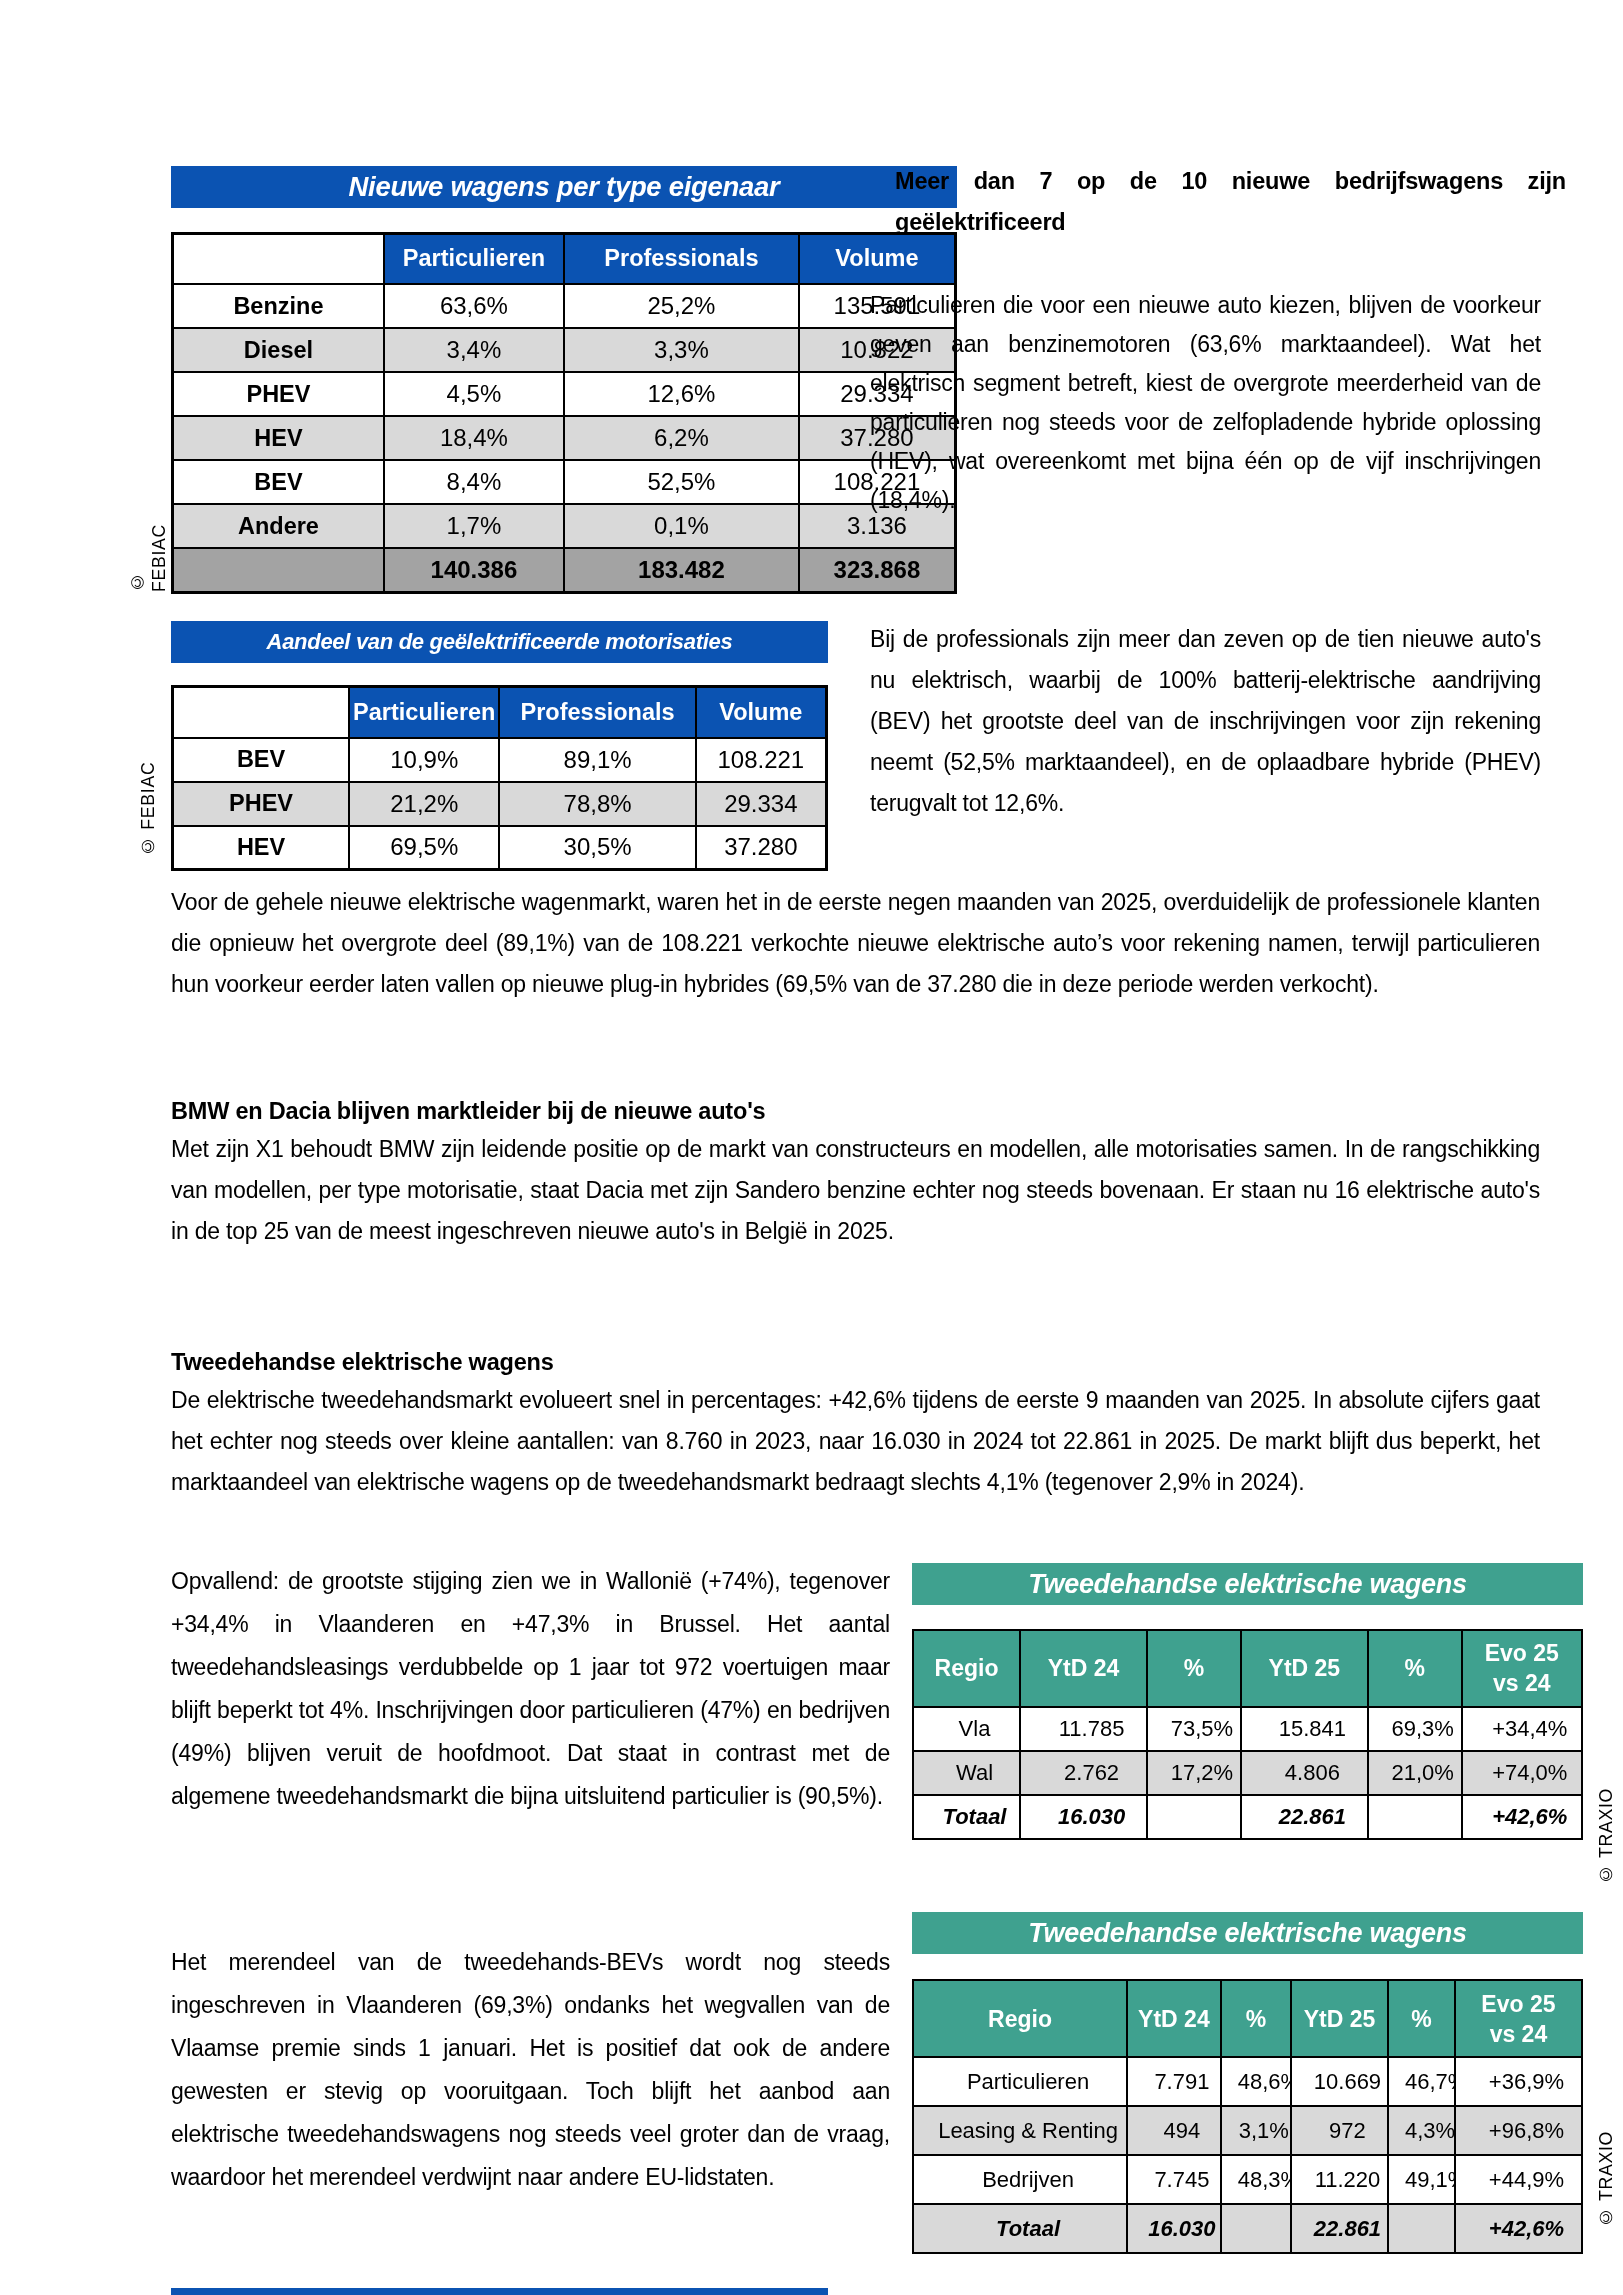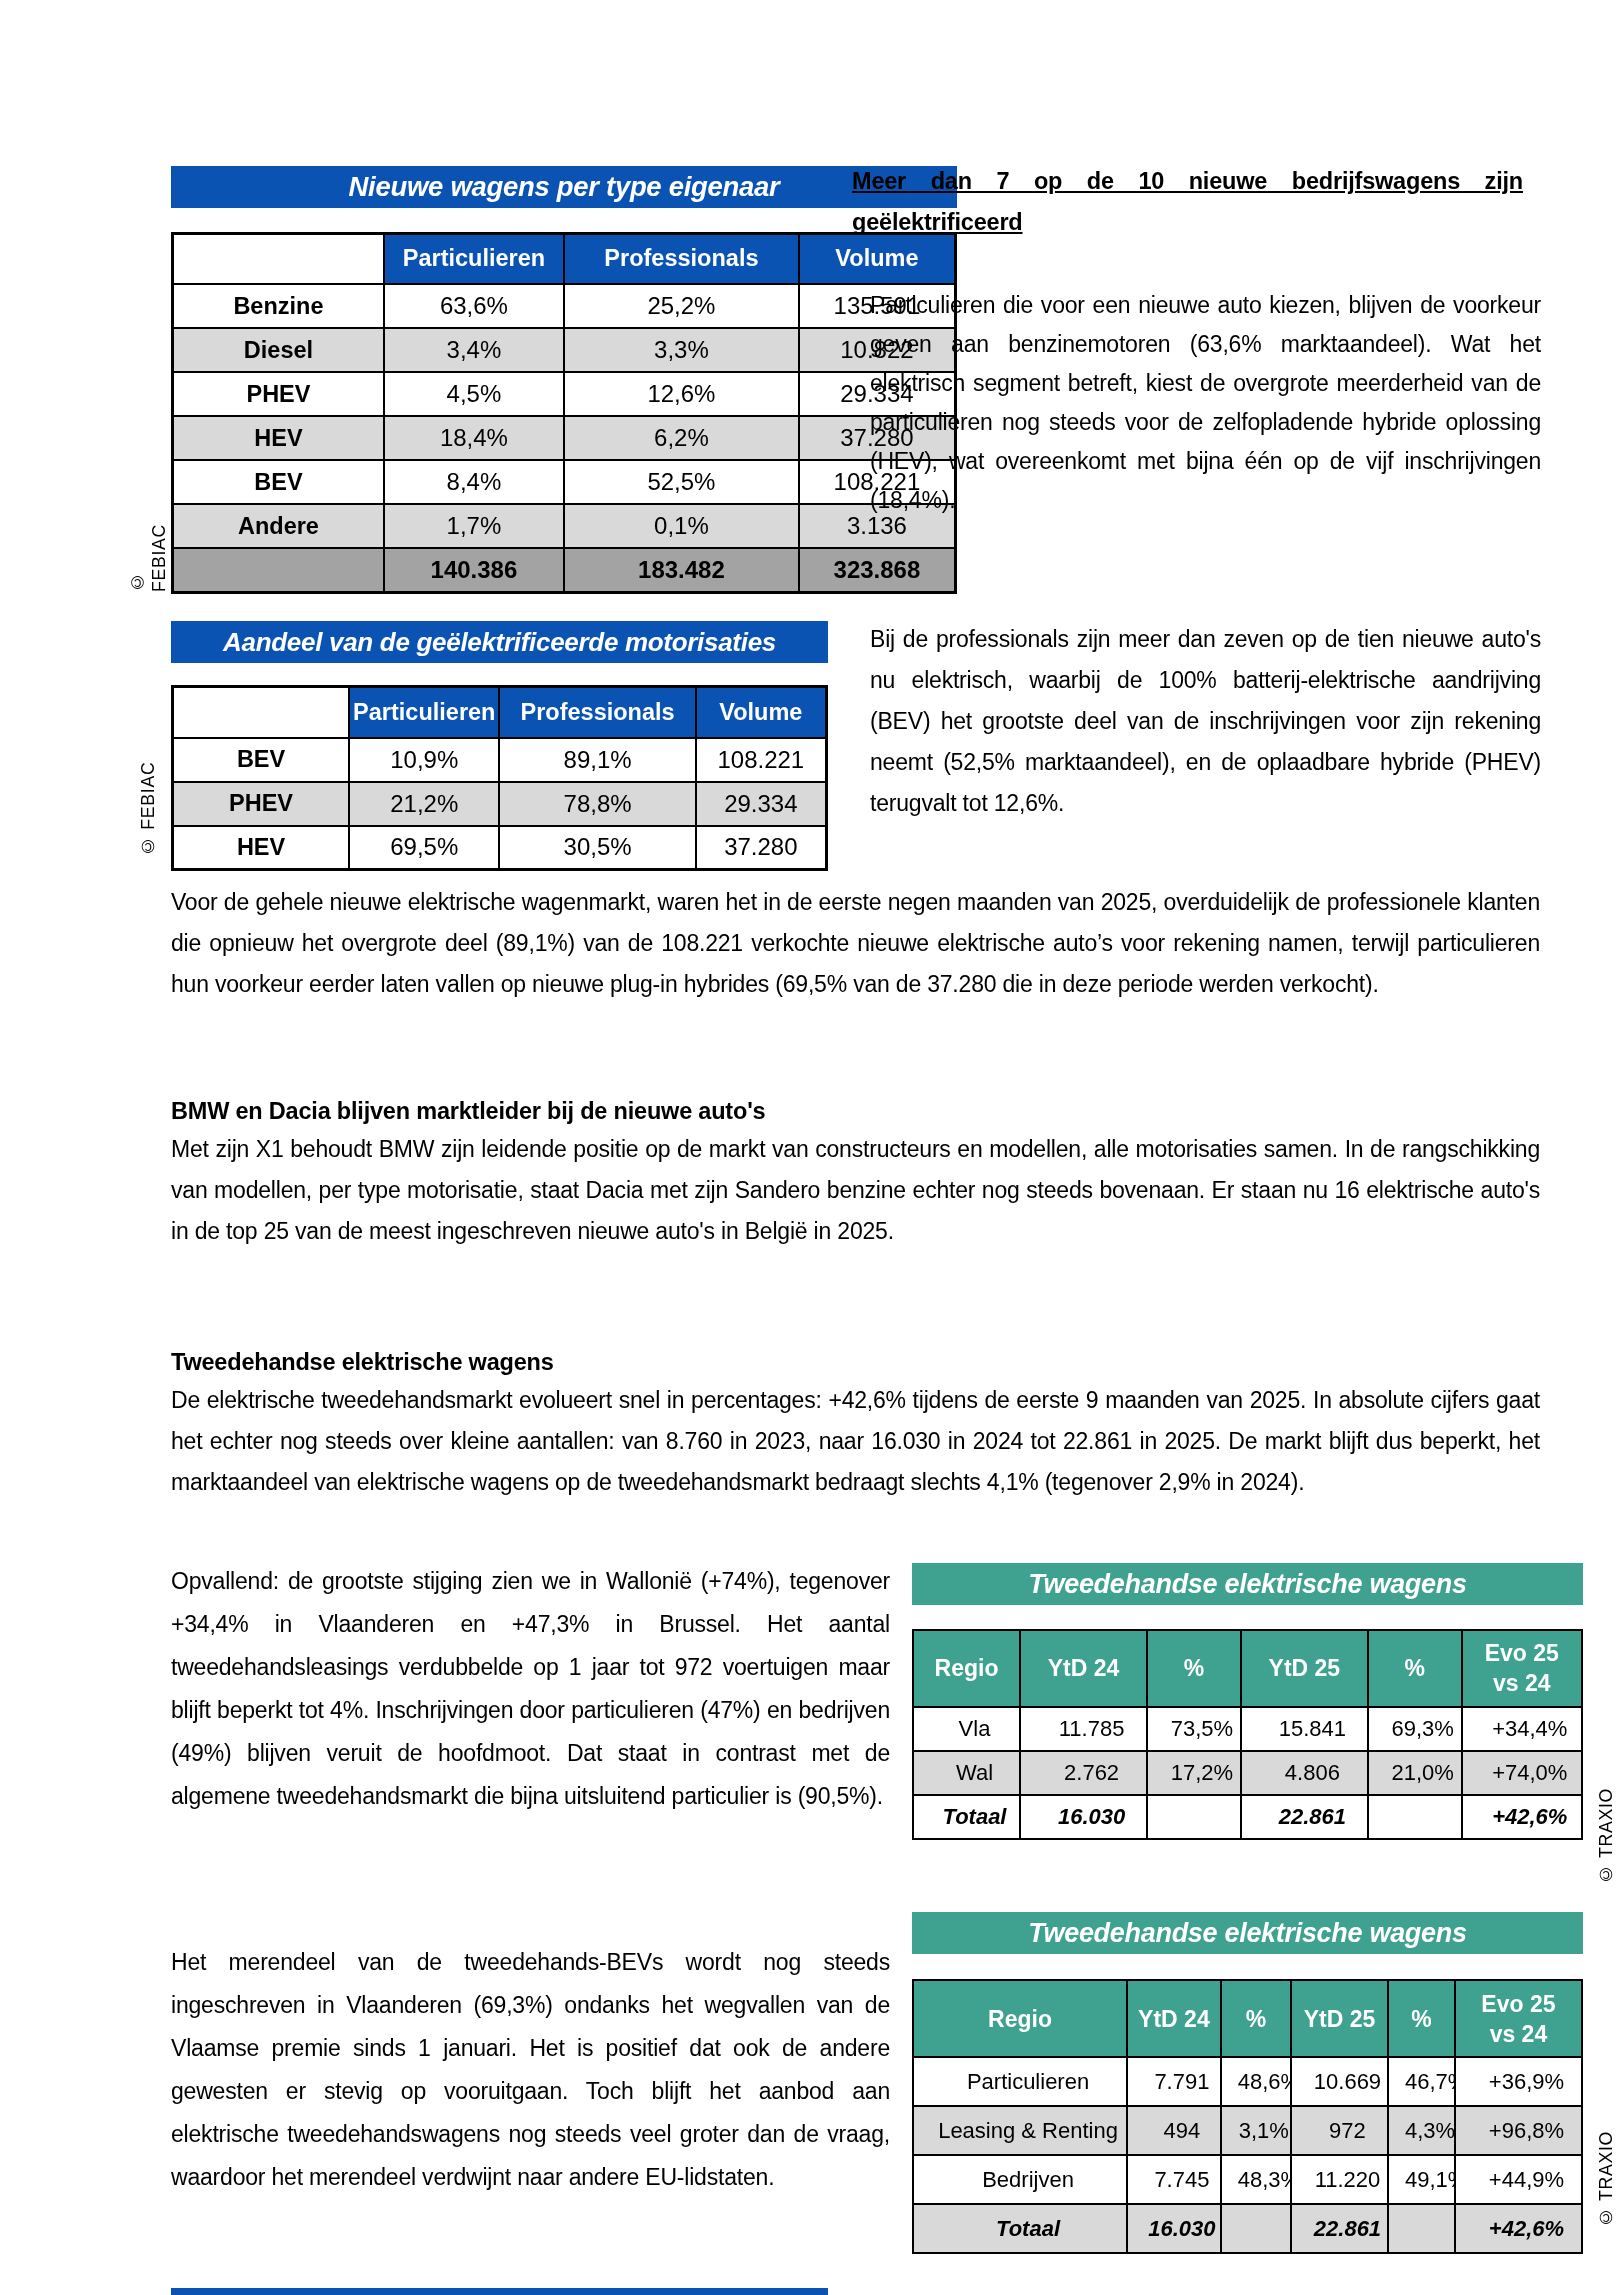--- a/index.html
+++ b/index.html
@@ -140,26 +140,26 @@
           <td></td>
           <td>140.386</td>
           <td>183.482</td>
           <td>323.868</td>
         </tr>
       </tbody>
     </table>
 </div>
 <div class="abs vlabel" style="left:131px;top:500px;height:92px;width:35px;">© FEBIAC</div>
 
-<div class="abs h-bold" style="left:852px;top:161px;width:671px;text-decoration:underline;">Meer dan 7 op de 10 nieuwe bedrijfswagens zijn geëlektrificeerd</div>
+<div class="abs h-bold" style="left:895px;top:161px;width:671px;">Meer dan 7 op de 10 nieuwe bedrijfswagens zijn geëlektrificeerd</div>
 <div class="abs para" style="left:870px;top:286px;width:671px;line-height:39px;">Particulieren die voor een nieuwe auto kiezen, blijven de voorkeur geven aan benzinemotoren (63,6% marktaandeel). Wat het elektrisch segment betreft, kiest de overgrote meerderheid van de particulieren nog steeds voor de zelfopladende hybride oplossing (HEV), wat overeenkomt met bijna één op de vijf inschrijvingen (18,4%).</div>
 <div class="abs para" style="left:870px;top:619px;width:671px;line-height:41px;">Bij de professionals zijn meer dan zeven op de tien nieuwe auto's nu elektrisch, waarbij de 100% batterij-elektrische aandrijving (BEV) het grootste deel van de inschrijvingen voor zijn rekening neemt (52,5% marktaandeel), en de oplaadbare hybride (PHEV) terugvalt tot 12,6%.</div>
 
 <div class="abs" style="left:171px;top:621px;width:657px;">
-  <div class="title-bar title-blue" style="font-size:26px;">Aandeel van de geëlektrificeerde motorisaties</div>
+  <div class="title-bar title-blue" style="font-size:22px;">Aandeel van de geëlektrificeerde motorisaties</div>
   <table class="blue-table" style="margin-top:22px;">
     <colgroup>
         <col style="width:27%">
         <col style="width:23%">
         <col style="width:30%">
         <col style="width:20%">
       </colgroup>
   <thead>
         <tr>
           <th></th>

